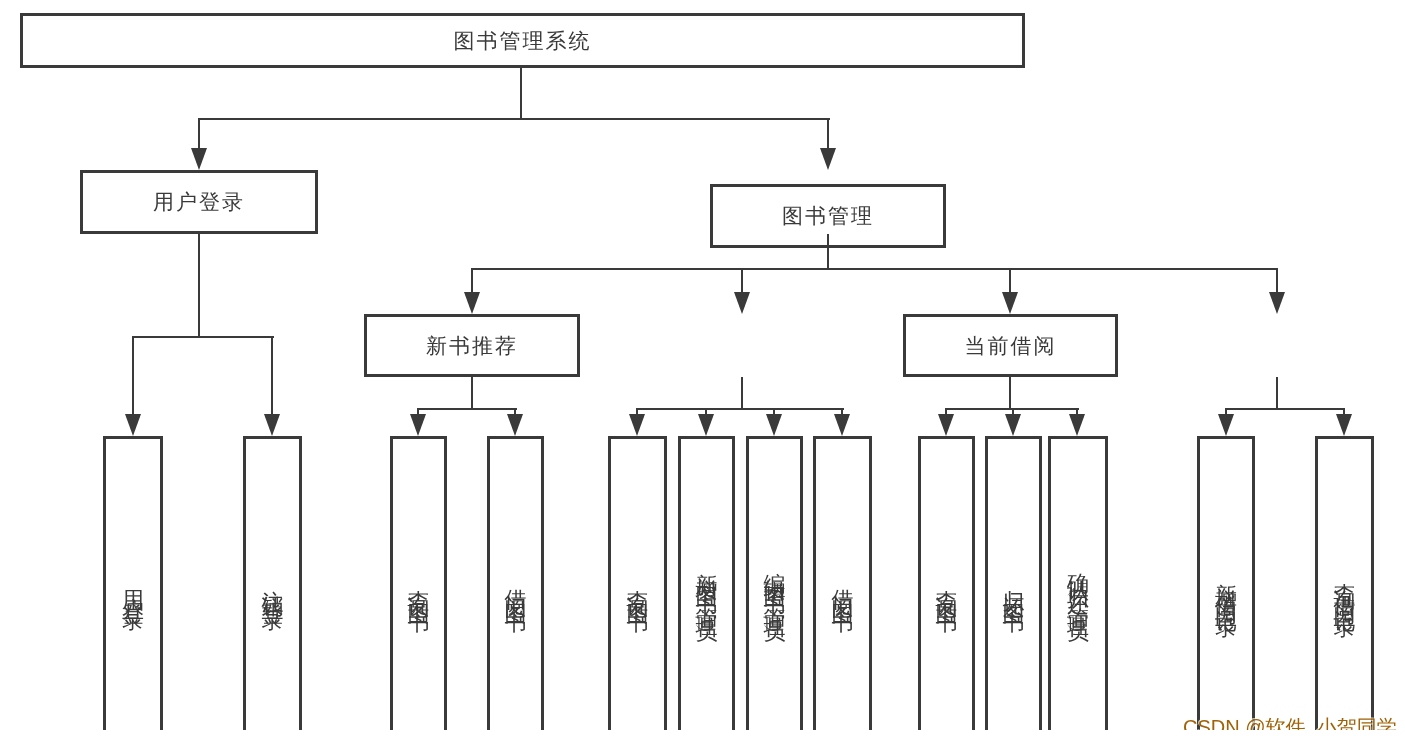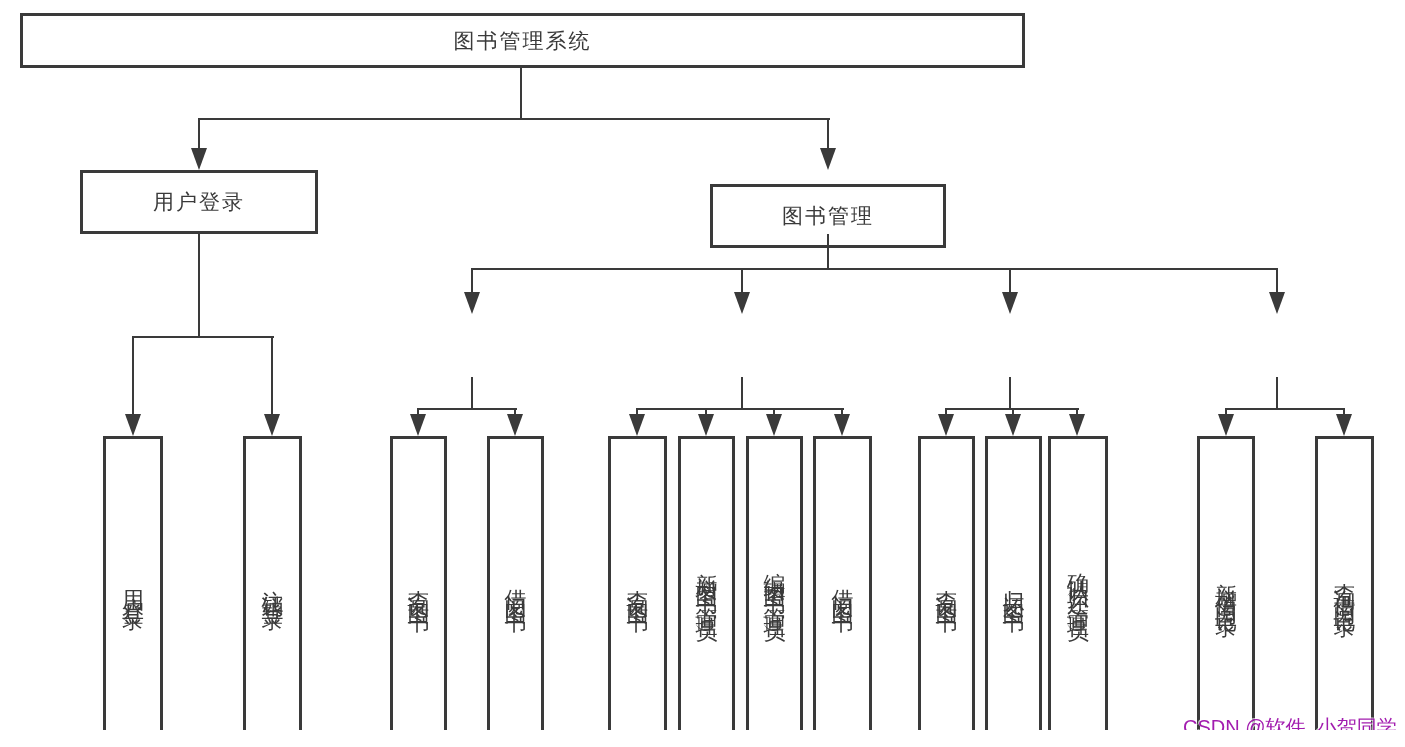--- a/index.html
+++ b/index.html
@@ -54,21 +54,21 @@
     height: 0;
     border-left: 8px solid transparent;
     border-right: 8px solid transparent;
     border-top: 22px solid #3a3a3a;
   }
   .watermark {
     position: absolute;
     left: 1183px;
     top: 714px;
     font-size: 20px;
-    color: #a21caf;
+    color: #a16207;
     white-space: nowrap;
     z-index: 5;
     text-shadow: 1px 1px 0 rgba(255,255,255,0.7), -1px -1px 0 rgba(255,255,255,0.7);
   }
 </style>
 </head>
 <body>
 
 <div class="canvas">
 
@@ -76,20 +76,26 @@
     <span class="htext">图书管理系统</span>
   </div>
 
   <div class="box" style="left:80px; top:170px; width:238px; height:64px;">
     <span class="htext">用户登录</span>
   </div>
   <div class="box" style="left:710px; top:168px; width:236px; height:64px;margin-top:16px;">
     <span class="htext">图书管理</span>
   </div>
 
+  <div class="box" style="left:364px; top:314px; width:216px; height:63px;">
+    <span class="htext">新书推荐</span>
+  </div>
+  <div class="box" style="left:903px; top:314px; width:215px; height:63px;">
+    <span class="htext">当前借阅</span>
+  </div>
 
   <div class="box" style="left:103px; top:436px; width:60px; height:300px;">
     <span class="vtext">用户登录</span>
   </div>
   <div class="box" style="left:243px; top:436px; width:59px; height:300px;">
     <span class="vtext">注销登录</span>
   </div>
 
   <div class="box" style="left:390px; top:436px; width:57px; height:300px;">
     <span class="vtext">查询图书</span>

